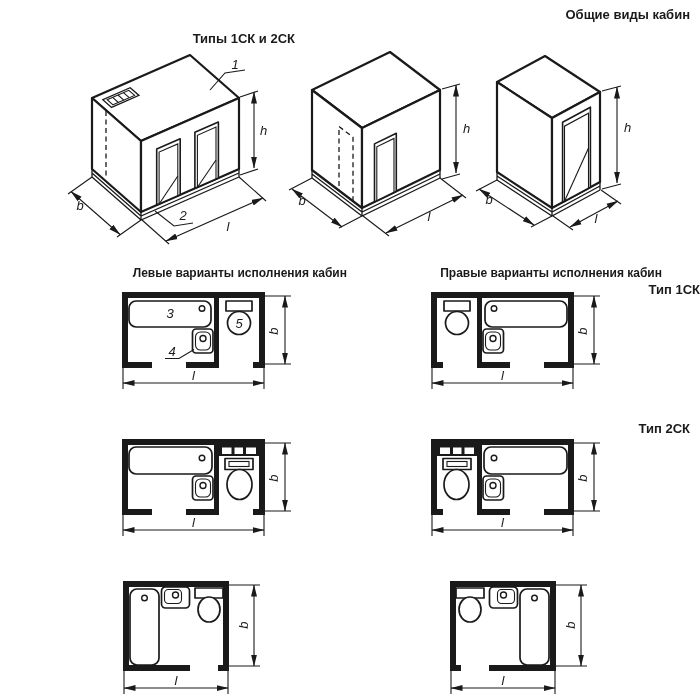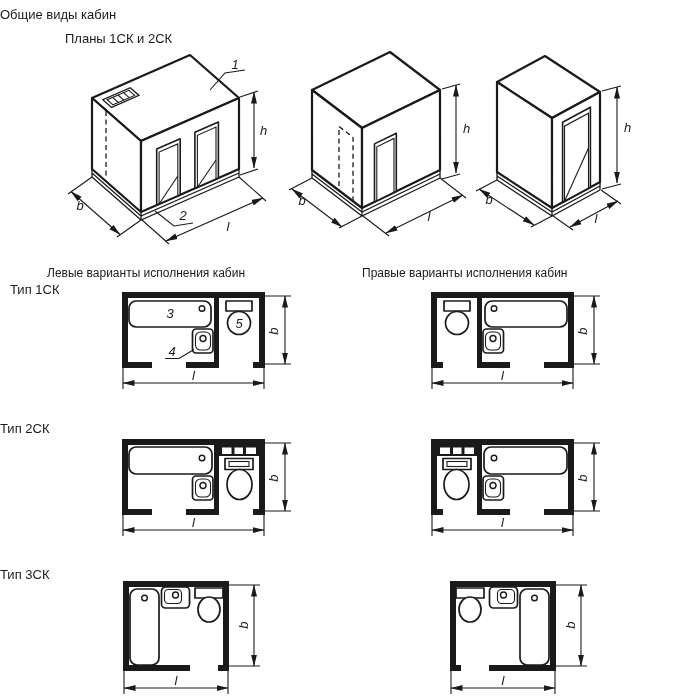--- a/index.html
+++ b/index.html
@@ -1,18 +1,18 @@
 <!DOCTYPE html>
 <html><head>
 <meta charset="utf-8">
 <style>
   html,body{margin:0;padding:0;background:#ffffff;}
   .canvas{position:relative;width:700px;height:700px;background:#ffffff;overflow:hidden;
           font-family:"Liberation Sans",sans-serif;color:#1a1a1a;}
-  .cap{position:absolute;font-weight:normal;font-size:13px;text-align:left;white-space:nowrap;}
+  .cap{position:absolute;font-weight:bold;font-size:13px;text-align:right;white-space:nowrap;}
   .cap.small{font-size:12px;}
   svg.draw{position:absolute;overflow:visible;}
   .wall{fill:#1a1a1a;stroke:none;}
   .fc{fill:#ffffff;stroke:#1a1a1a;stroke-width:2.2;stroke-linejoin:round;}
   .fx{fill:#ffffff;stroke:#1a1a1a;stroke-width:1.7;stroke-linejoin:round;}
   .fx2{fill:#ffffff;stroke:#1a1a1a;stroke-width:1.4;}
   .ln{fill:none;stroke:#1a1a1a;stroke-width:1.1;}
   .d13{fill:none;stroke:#1a1a1a;stroke-width:1.3;}
   .d16{fill:#ffffff;stroke:#1a1a1a;stroke-width:1.6;stroke-linejoin:round;}
   .dash{fill:none;stroke:#1a1a1a;stroke-width:1.3;stroke-dasharray:5 3.5;}
@@ -117,26 +117,25 @@
 
       <g id="dimlines-v">
         <path class="ln" d="M106,4 H137 M106,85 H137 M1,90 V113 M105,90 V113"></path>
         <path class="ln" d="M131,4 V85" marker-start="url(#arr)" marker-end="url(#arr)"></path>
         <path class="ln" d="M1,107 H105" marker-start="url(#arr)" marker-end="url(#arr)"></path>
       </g>
     </defs>
   </svg>
 
   <div class="cap" style="left:0;top:7px;width:690px">Общие виды кабин</div>
-  <div class="cap" style="left:65px;top:31px;width:230px">Планы 1СК и 2СК</div>
+  <div class="cap" style="left:65px;top:31px;width:230px">Типы 1СК и 2СК</div>
   <div class="cap small" style="left:47px;top:266px;width:300px">Левые варианты исполнения кабин</div>
   <div class="cap small" style="left:362px;top:266px;width:300px">Правые варианты исполнения кабин</div>
   <div class="cap" style="left:10px;top:282px;width:690px">Тип 1СК</div>
   <div class="cap" style="left:0;top:421px;width:690px">Тип 2СК</div>
-  <div class="cap" style="left:0;top:567px;width:690px">Тип 3СК</div>
 
   <svg class="draw" style="left:55px;top:48px" width="230" height="202" viewBox="0 0 230 202">
     <g>
       <path class="fc" d="M135,7 L37,50 L86,93 L184,50 Z"></path>
       <path class="fc" d="M37,50 L86,93 L86,164 L37,121 Z"></path>
       <path class="fc" d="M86,93 L184,50 L184,121 L86,164 Z"></path>
       <path class="d13" d="M37,121 V129 M184,121 V129 M86,164 V172 M37,125 L86,168 L184,125 M37,129 L86,172 L184,129"></path>
       <path class="dash" d="M51,63 V131"></path>
     </g>
     <g>

